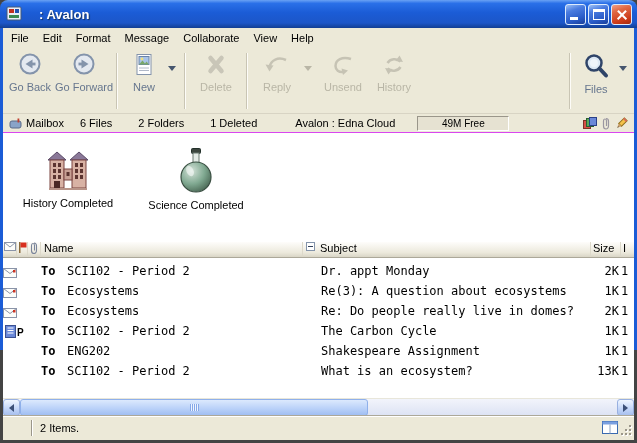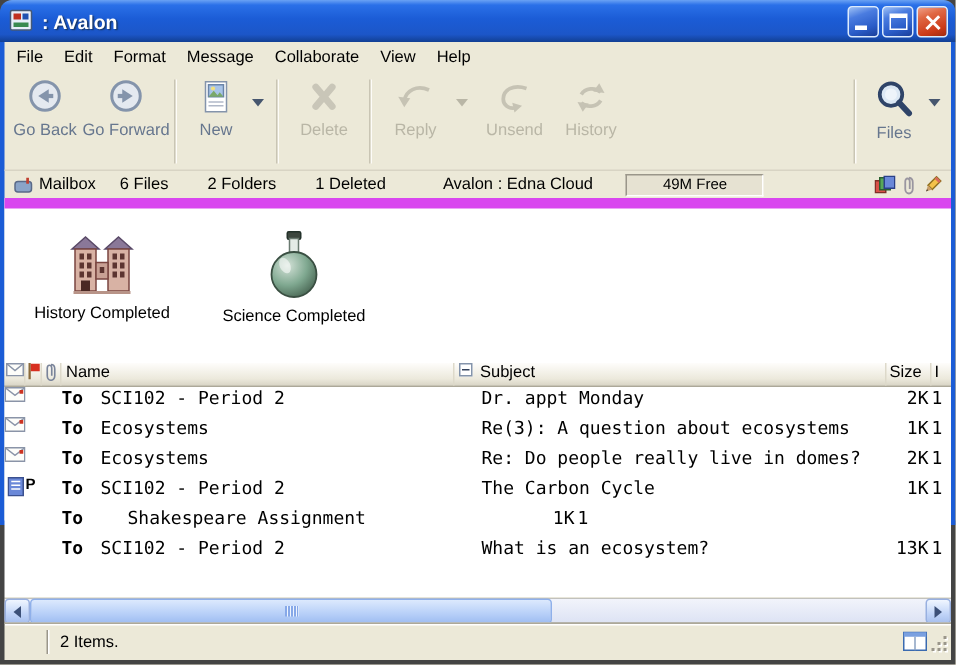--- a/index.html
+++ b/index.html
@@ -6,21 +6,21 @@
   body { font-family: "Liberation Sans", sans-serif; background: #444; }
 
   .window { width: 637px; height: 443px; border-radius: 8px 8px 0 0; overflow: hidden; position: relative; }
 
   
   .titlebar {
     height: 28px;
     background: linear-gradient(180deg,#6aa2f4 0%,#2a70e8 12%,#1b5cd6 45%,#1c56c8 82%,#123f93 100%);
     display: flex; align-items: center; padding: 0 5px 0 6px;
   }
-  .title-text { color: #fff; font-weight: bold; font-size: 13px; text-shadow: 1px 1px 1px #16335e; margin-left: 6px; flex: 1; white-space: nowrap; }
+  .title-text { color: #fff; font-weight: bold; font-size: 13px; text-shadow: 1px 1px 1px #16335e; margin-left: 17px; flex: 1; white-space: nowrap; }
   .winbtn { width: 21px; height: 21px; border: 1px solid #dcebfd; border-radius: 3px; margin-left: 2px; position: relative; cursor: pointer; }
   .winbtn.blue { background: linear-gradient(160deg,#9dc0f5 0%,#4a7ce0 30%,#2a5cc8 70%,#1a3f9a 100%); }
   .winbtn.red  { background: linear-gradient(160deg,#f0a088 0%,#e06844 30%,#cc3a18 75%,#a02a10 100%); }
   .glyph-min { position: absolute; left: 4px; bottom: 4px; width: 8px; height: 3px; background: #fff; }
   .glyph-max { position: absolute; left: 4px; top: 4px; width: 12px; height: 11px; border: 1px solid #fff; border-top-width: 3px; }
   .glyph-x-a, .glyph-x-b { position: absolute; left: 4px; top: 9px; width: 12px; height: 2.4px; background: #fff; }
   .glyph-x-a { transform: rotate(45deg); } .glyph-x-b { transform: rotate(-45deg); }
 
   
   .frame { height: 322px; border: 3px solid #1b5cd6; border-top: none; background: #ece9d8; }
@@ -41,42 +41,42 @@
   .dd.disabled { border-top-color: #b9b6a6; }
   .w50{width:50px}.w58{width:58px}.w46{width:46px}.w84{width:84px}.w54{width:54px}.w52{width:52px}.w56{width:56px}.w48{width:50px}.w42{width:44px}
 
   
   .infobar { height: 19px; display: flex; align-items: center; font-size: 11px; border-top: 1px solid #d8d4c4; padding: 0 6px; color: #000; }
   .ib-gap-s { margin-left: 26px; } .ib-gap-m { margin-left: 16px; } .ib-gap-l { margin-left: 38px; }
   .free-box { width: 92px; height: 15px; border: 1px solid; border-color: #9a968a #fff #fff #9a968a; background: #e6e2d2; display: flex; align-items: center; justify-content: center; font-size: 10px; margin-left: 22px; }
   .ib-icons { margin-left: auto; display: flex; align-items: center; gap: 5px; }
 
   
-  .desktop { height: 110px; background: #fff; position: relative; border-top: 7px solid #d946ef; }
+  .desktop { height: 110px; background: #fff; position: relative; border-top: 1px solid #d946ef; }
   .dicon { position: absolute; width: 104px; display: flex; flex-direction: column; align-items: center; cursor: pointer; }
   .dicon-hist { left: 13px; top: 15px; }
   .dicon-sci  { left: 141px; top: 15px; }
   .dlabel { font-size: 11px; margin-top: 5px; white-space: nowrap; }
 
   
   .listheader { height: 16px; display: flex; align-items: center; background: linear-gradient(#fefdfb,#ece9dc 70%,#d9d5c6); border-bottom: 1px solid #aca899; font-size: 11px; }
   .hc { height: 100%; display: flex; align-items: flex-start; border-right: 1px solid #ddd9ca; }
   .hc-type { width: 14px; justify-content: center; }
   .hc-flag { width: 11px; justify-content: center; }
   .hc-clip { width: 13px; justify-content: center; }
   .hc-name { width: 262px; padding-left: 3px; }
   .hc-subject { width: 288px; padding-left: 3px; gap: 5px; }
   .hc-size { width: 30px; padding-left: 2px; }
   .hc-clipped { flex: 1; border-right: none; padding-left: 2px; overflow: hidden; }
   .collapse-box { width: 9px; height: 9px; border: 1px solid #8494ab; background: #fff; position: relative; flex: none; }
   .collapse-box::after { content: ""; position: absolute; left: 1px; top: 3px; width: 5px; height: 1px; background: #33425c; }
 
   
   .rows { height: 140px; background: #fff; font-family: "DejaVu Sans Mono", monospace; font-size: 12px; color: #000; }
-  .row { height: 20px; display: flex; align-items: flex-start; cursor: default; }
+  .row { height: 20px; display: flex; align-items: flex-end; cursor: default; }
   .c-type { width: 14px; display: flex; justify-content: center; }
   .c-flag { width: 11px; font-family: "Liberation Sans", sans-serif; font-size: 10px; font-weight: bold; }
   .c-clip { width: 13px; }
   .c-to { width: 26px; font-weight: bold; }
   .c-name { width: 236px; overflow: hidden; white-space: nowrap; }
   .c-subject { width: 288px; padding-left: 18px; overflow: hidden; white-space: nowrap; }
   .c-size { width: 30px; text-align: right; padding-right: 2px; }
   .c-date { width: 13px; overflow: hidden; white-space: nowrap; }
 
   
@@ -393,20 +393,21 @@
         <span class="c-subject">The Carbon Cycle</span>
         <span class="c-size">1K</span>
         <span class="c-date">1</span>
       </div>
 
       <div class="row">
         <span class="c-type"></span>
         <span class="c-flag"></span>
         <span class="c-clip"></span>
         <span class="c-to">To</span>
+        <span class="c-name">ENG202</span>
         <span class="c-subject">Shakespeare Assignment</span>
         <span class="c-size">1K</span>
         <span class="c-date">1</span>
       </div>
 
       <div class="row">
         <span class="c-type"></span>
         <span class="c-flag"></span>
         <span class="c-clip"></span>
         <span class="c-to">To</span>

